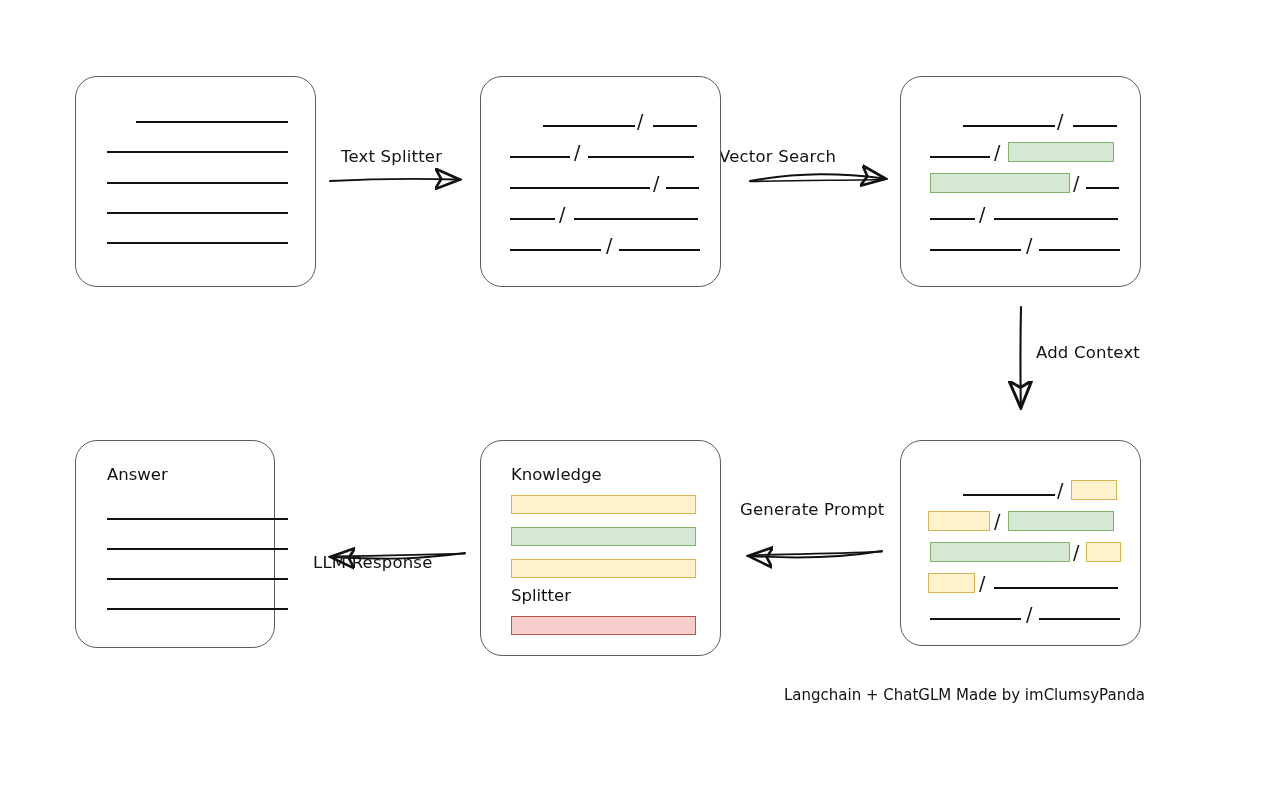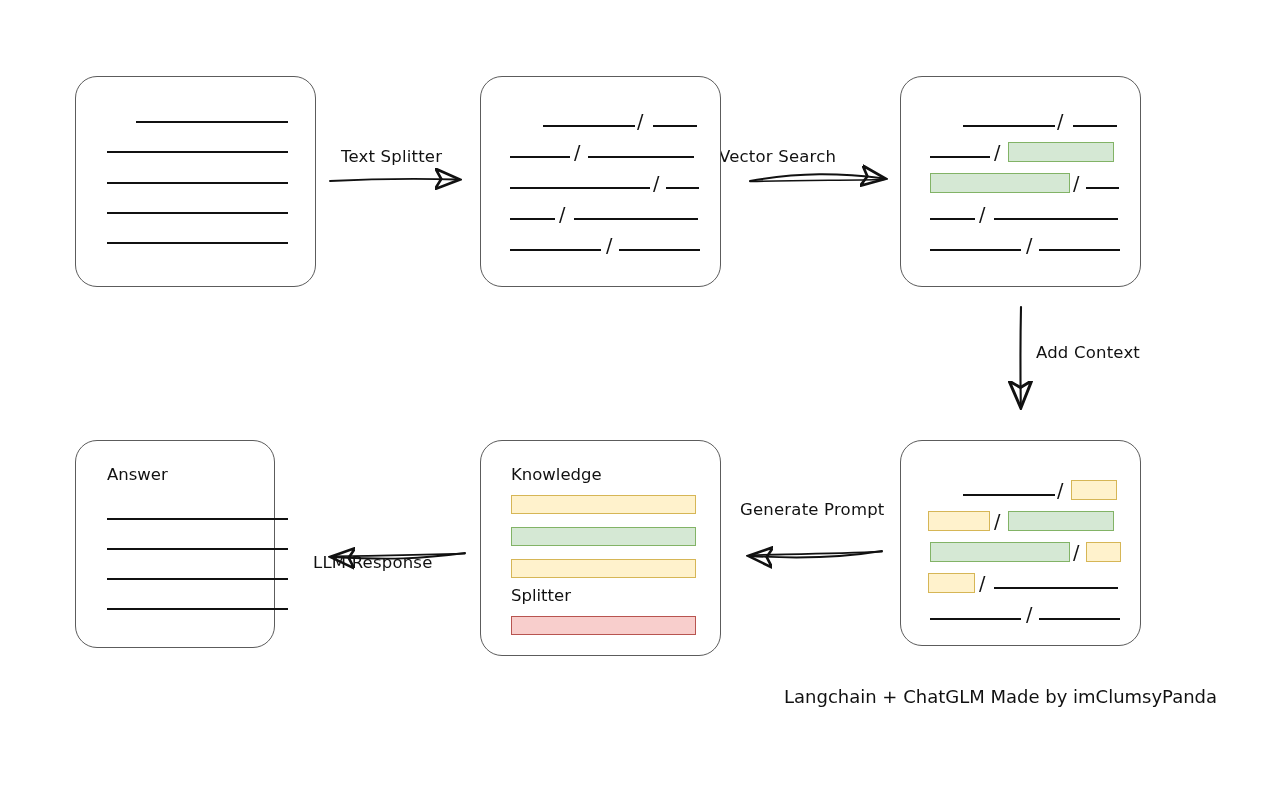--- a/index.html
+++ b/index.html
@@ -36,21 +36,21 @@
   .box-title {
     position: absolute;
     font-family: "DejaVu Sans", sans-serif;
     font-size: 16.5px;
     color: #111111;
     white-space: nowrap;
   }
   .footer-text {
     position: absolute;
     font-family: "DejaVu Sans", sans-serif;
-    font-size: 18px;
+    font-size: 15px;
     color: #111111;
     white-space: nowrap;
   }
   
   .tline {
     position: absolute;
     height: 0;
     border-top: 2px solid #111111;
   }
   

